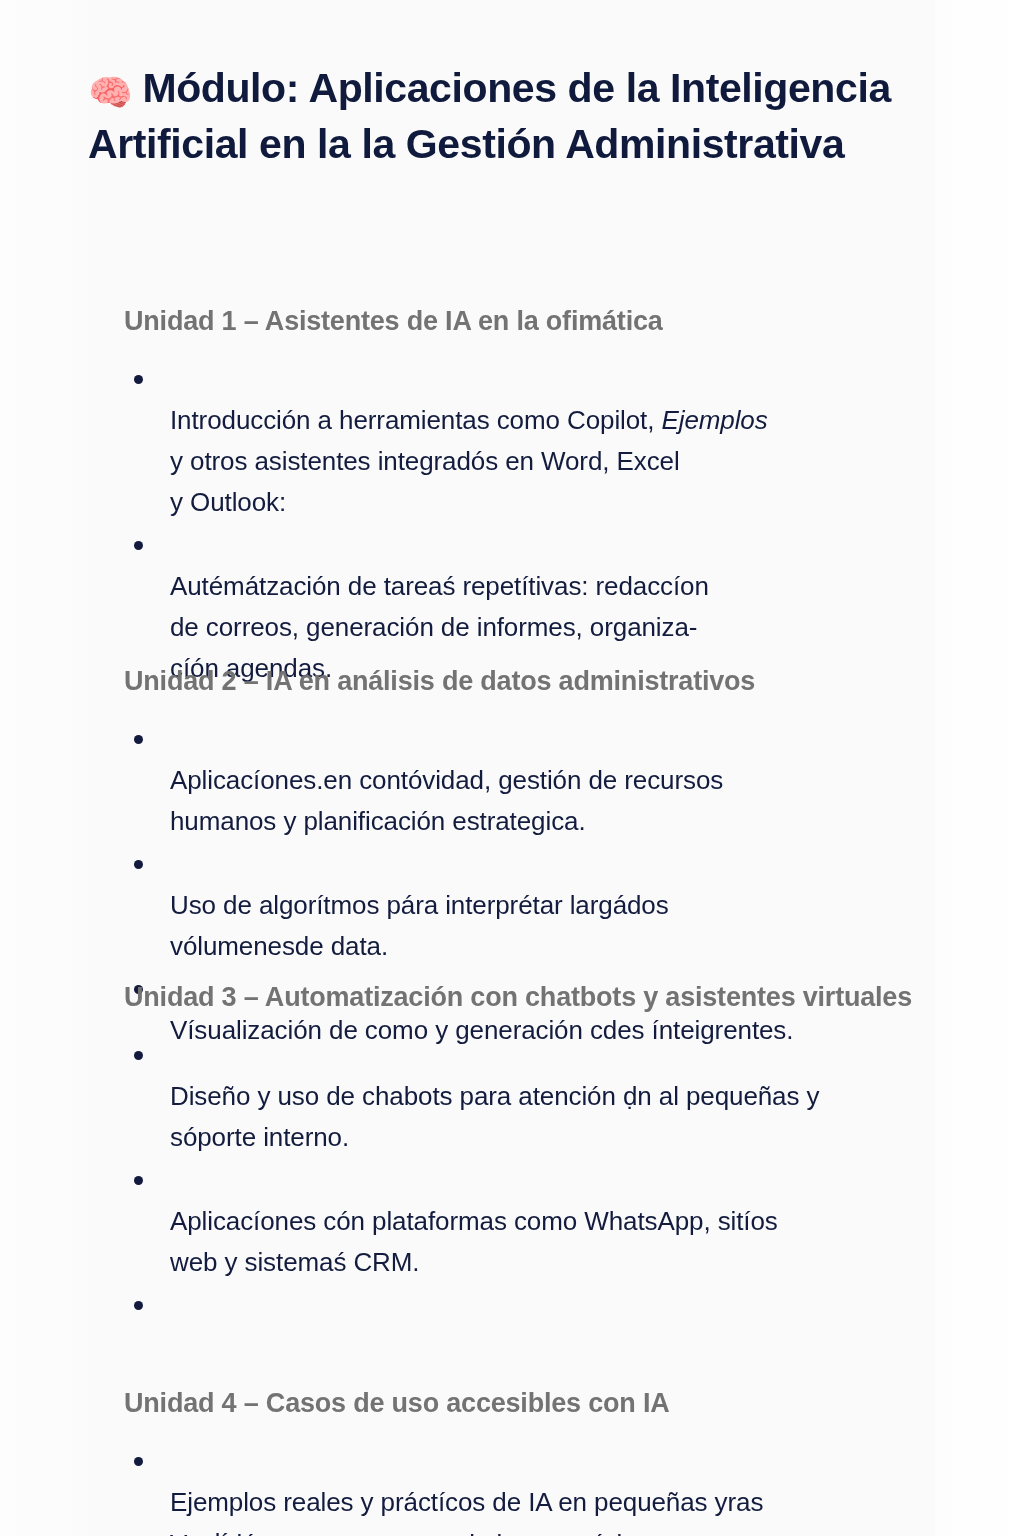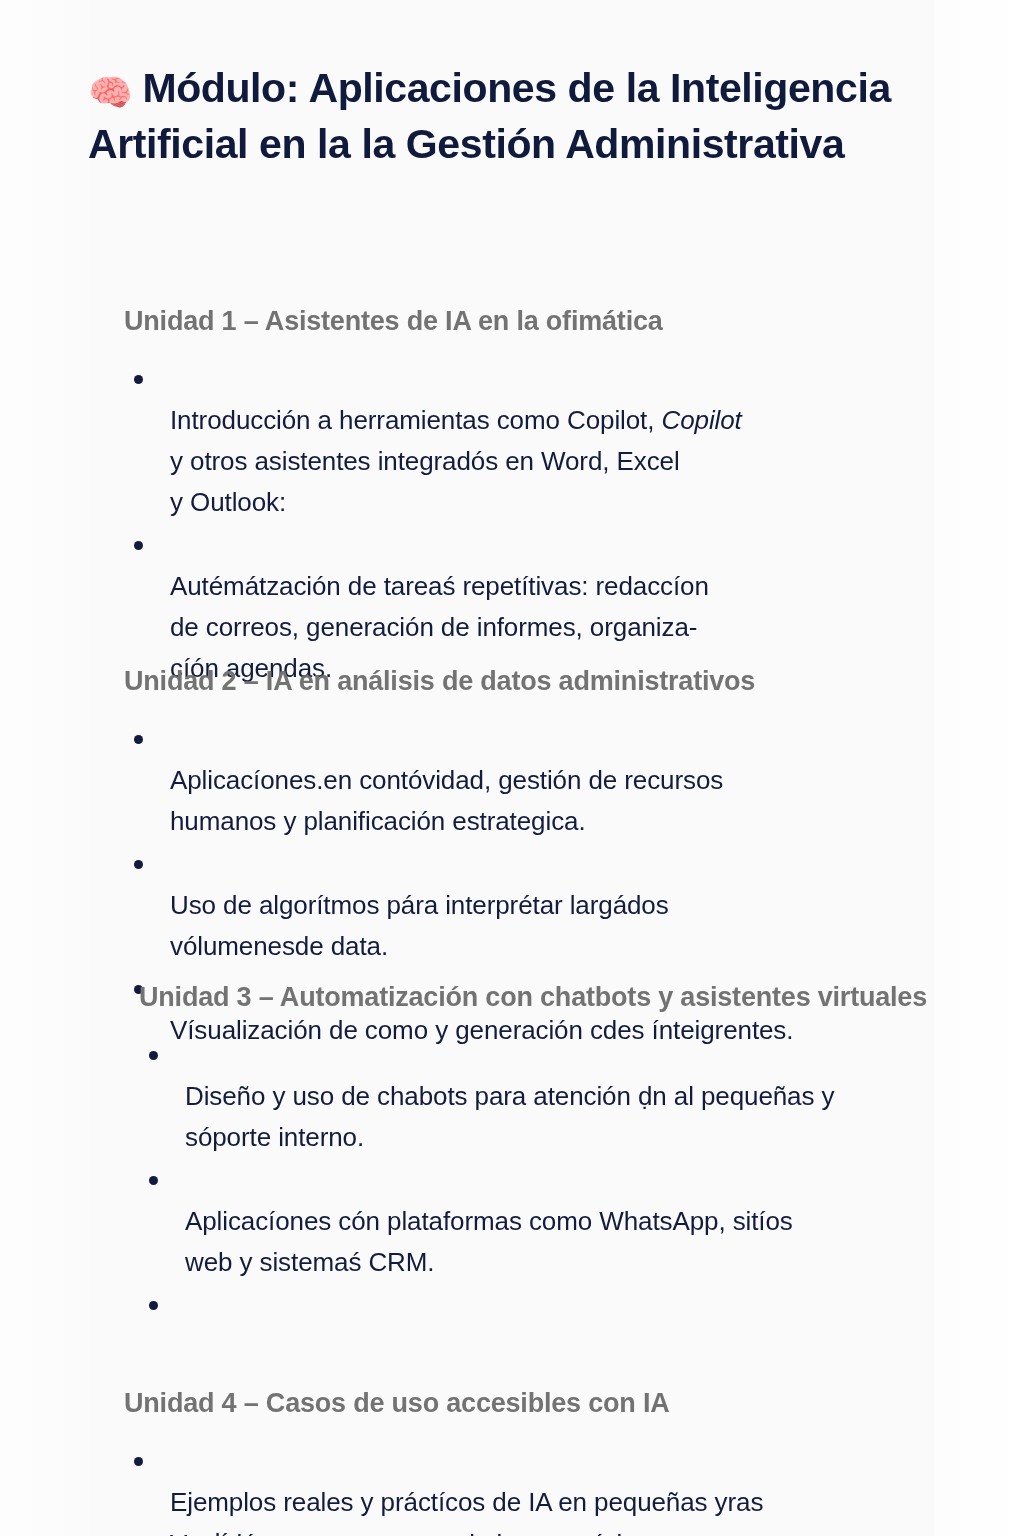--- a/index.html
+++ b/index.html
@@ -66,21 +66,21 @@
   }
 
   
   .section {
     position: absolute;
     left: 124px;
     width: 812px;
   }
   #section-1 { top: 300px; }
   #section-2 { top: 660px; }
-  #section-3 { top: 976px; margin-left: 15px; }
+  #section-3 { top: 976px; }
   #section-4 { top: 1382px; }
 
   .section-heading {
     margin: 0 0 16px 0;
     font-size: 27px;
     line-height: 43px;
     font-weight: 700;
     letter-spacing: -0.2px;
     color: #737373;
   }
@@ -135,21 +135,21 @@
 <div class="content">
 
   <div class="title-block">
     <h1 class="doc-title"><span class="brain-icon">🧠</span><span>Módulo: Aplicaciones de la Inteligencia Artificial en la la Gestión Administrativa</span></h1>
   </div>
 
   <div class="section" id="section-1">
     <h2 class="section-heading">Unidad 1 – Asistentes de IA en la ofimática</h2>
     <ul class="bullet-list">
       <li class="bullet-item">
-        <span class="bullet-dot"></span><span>Introducción a herramientas como Copilot, </span><span class="italic-term">Copilot</span><span>
+        <span class="bullet-dot"></span><span>Introducción a herramientas como Copilot, </span><span class="italic-term">Ejemplos</span><span>
 y otros asistentes integradós en Word, Excel
 y Outlook:</span>
       </li>
       <li class="bullet-item">
         <span class="bullet-dot"></span><span>Autémátzación de tareaś repetítivas: redaccíon
 de correos, generación de informes, organiza-
 cíón agendas.</span>
       </li>
     </ul>
   </div>

